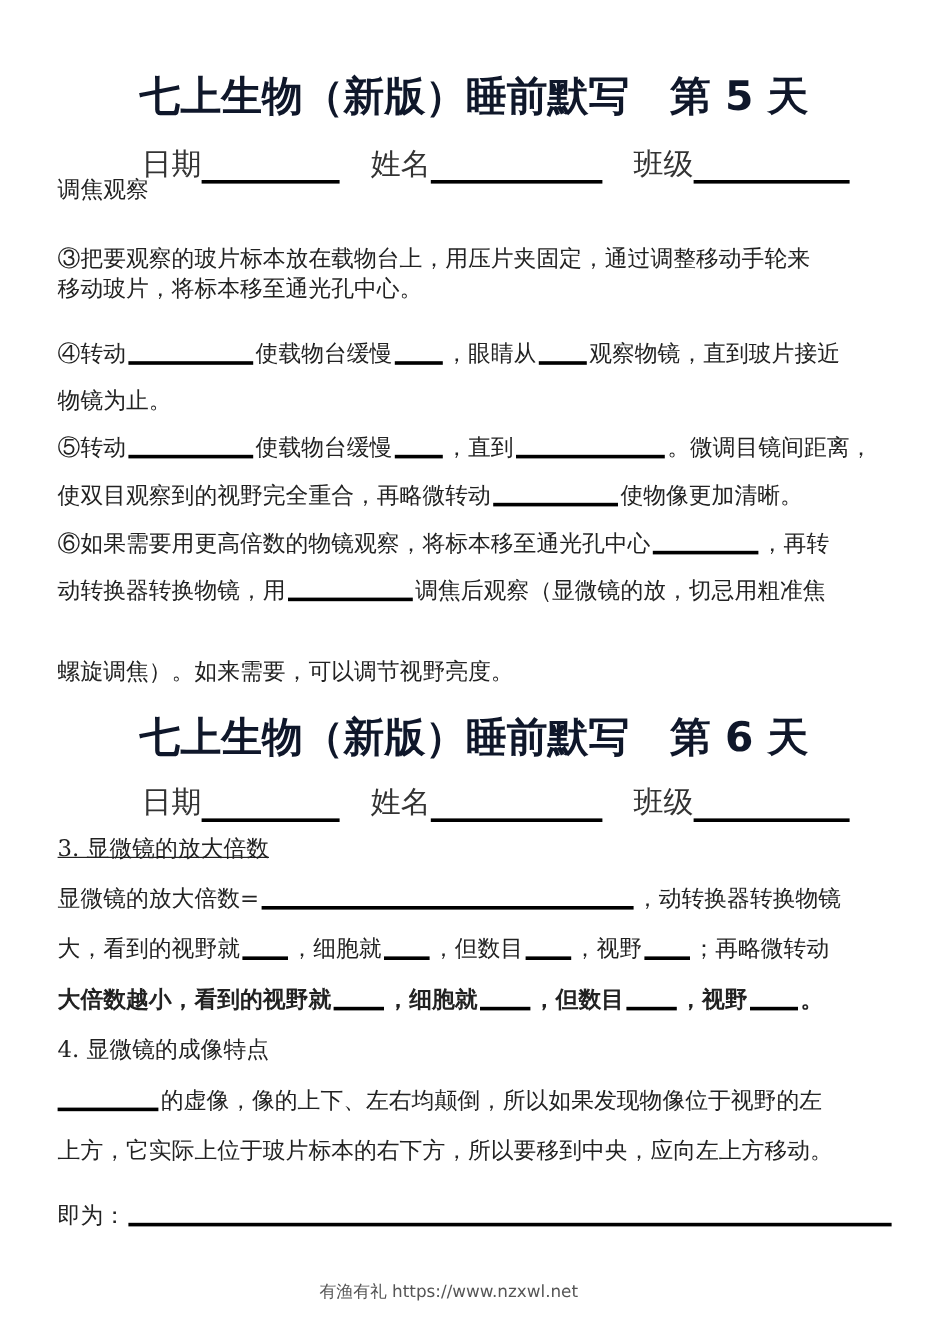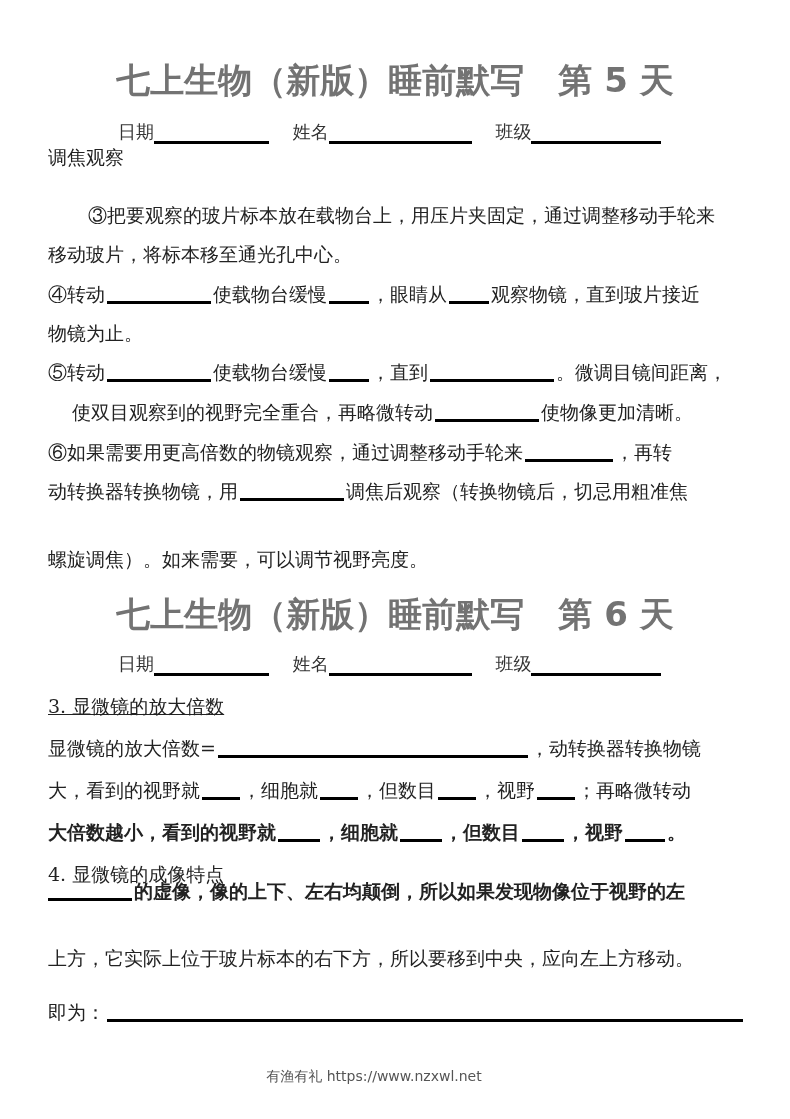--- a/index.html
+++ b/index.html
@@ -1,58 +1,58 @@
 <!DOCTYPE html>
 <html><head>
 <meta charset="utf-8">
 <style>
   html, body { margin:0; padding:0; background:#ffffff; }
   body { width:790px; height:1119px; position:relative; overflow:hidden;
          font-family: "DejaVu Serif", "Liberation Serif", serif; color:#222; }
   .title { position:absolute; left:0; width:790px; text-align:center;
            font-family:"DejaVu Sans", "Liberation Sans", sans-serif; font-weight:bold;
-           font-size:34px; letter-spacing:0px; color:#737373; }
-  .meta { position:absolute; left:118px; font-size:18px; color:#333; white-space:nowrap; }
+           font-size:34px; letter-spacing:0px; color:#0f172a; }
+  .meta { position:absolute; left:118px; font-size:25px; color:#333; white-space:nowrap; }
   .meta .lbl { display:inline-block; }
   .meta .fill { display:inline-block; border-bottom:3px solid #000; height:20px; vertical-align:bottom; margin-right:18px; }
   .line { position:absolute; left:48px; font-size:19px; white-space:nowrap; color:#222; }
   .blank { display:inline-block; border-bottom:3px solid #000; height:18px; vertical-align:baseline; margin:0 2px -3px 2px; }
   .footer { position:absolute; top:1068px; left:0; width:748px; text-align:center;
             font-family:"DejaVu Sans", "Liberation Sans", sans-serif; font-size:14px; color:#555; }
 </style>
 </head>
 <body>
 
 <div class="title" style="top:58px;">七上生物（新版）睡前默写　第 5 天</div>
 <div class="meta" style="top:120px;">
   <span class="lbl">日期</span><span class="fill" style="width:115px;"></span>
   <span class="lbl">姓名</span><span class="fill" style="width:143px;"></span>
   <span class="lbl">班级</span><span class="fill" style="width:130px;"></span>
 </div>
 
 <div class="line" style="top:145px;">调焦观察</div>
-<div class="line" style="top:203px;margin-left:40px;">③把要观察的玻片标本放在载物台上，用压片夹固定，通过调整移动手轮来</div>
-<div class="line" style="top:242px;text-align:center;">移动玻片，将标本移至通光孔中心。</div>
+<div class="line" style="top:203px;">③把要观察的玻片标本放在载物台上，用压片夹固定，通过调整移动手轮来</div>
+<div class="line" style="top:228px;text-align:center;">移动玻片，将标本移至通光孔中心。</div>
 
 <div class="line" style="top:282px;">
   <span>④转动</span><span class="blank" style="width:104px;"></span><span>使载物台缓慢</span><span class="blank" style="width:40px;"></span><span>，眼睛从</span><span class="blank" style="width:40px;"></span><span>观察物镜，直到玻片接近</span>
 </div>
 <div class="line" style="top:321px;">物镜为止。</div>
 
 <div class="line" style="top:360px;">
   <span>⑤转动</span><span class="blank" style="width:104px;"></span><span>使载物台缓慢</span><span class="blank" style="width:40px;"></span><span>，直到</span><span class="blank" style="width:124px;"></span><span>。微调目镜间距离，</span>
 </div>
-<div class="line" style="top:400px;margin-left:24px;">
+<div class="line" style="top:400px;">
   <span>使双目观察到的视野完全重合，再略微转动</span><span class="blank" style="width:104px;"></span><span>使物像更加清晰。</span>
 </div>
 <div class="line" style="top:440px;">
-  <span>⑥如果需要用更高倍数的物镜观察，通过调整移动手轮来</span><span class="blank" style="width:88px;"></span><span>，再转</span>
+  <span>⑥如果需要用更高倍数的物镜观察，将标本移至通光孔中心</span><span class="blank" style="width:88px;"></span><span>，再转</span>
 </div>
 <div class="line" style="top:479px;">
-  <span>动转换器转换物镜，用</span><span class="blank" style="width:104px;"></span><span>调焦后观察（转换物镜后，切忌用粗准焦</span>
+  <span>动转换器转换物镜，用</span><span class="blank" style="width:104px;"></span><span>调焦后观察（显微镜的放，切忌用粗准焦</span>
 </div>
 <div class="line" style="top:547px;">螺旋调焦）。如来需要，可以调节视野亮度。</div>
 
 <div class="title" style="top:592px;">七上生物（新版）睡前默写　第 6 天</div>
 <div class="meta" style="top:652px;">
   <span class="lbl">日期</span><span class="fill" style="width:115px;"></span>
   <span class="lbl">姓名</span><span class="fill" style="width:143px;"></span>
   <span class="lbl">班级</span><span class="fill" style="width:130px;"></span>
 </div>
 
@@ -60,21 +60,21 @@
 <div class="line" style="top:736px;">
   <span>显微镜的放大倍数=</span><span class="blank" style="width:310px;"></span><span>，动转换器转换物镜</span>
 </div>
 <div class="line" style="top:778px;">
   <span>大，看到的视野就</span><span class="blank" style="width:38px;"></span><span>，细胞就</span><span class="blank" style="width:38px;"></span><span>，但数目</span><span class="blank" style="width:38px;"></span><span>，视野</span><span class="blank" style="width:38px;"></span><span>；再略微转动</span>
 </div>
 <div class="line" style="top:820px;font-weight:bold;">
   <span>大倍数越小，看到的视野就</span><span class="blank" style="width:42px;"></span><span>，细胞就</span><span class="blank" style="width:42px;"></span><span>，但数目</span><span class="blank" style="width:42px;"></span><span>，视野</span><span class="blank" style="width:40px;"></span><span>。</span>
 </div>
 <div class="line" style="top:862px;">4. 显微镜的成像特点</div>
-<div class="line" style="top:879px;font-weight:bold;">
+<div class="line" style="top:904px;">
   <span class="blank" style="width:84px;margin-left:0;"></span><span>的虚像，像的上下、左右均颠倒，所以如果发现物像位于视野的左</span>
 </div>
 <div class="line" style="top:946px;">上方，它实际上位于玻片标本的右下方，所以要移到中央，应向左上方移动。</div>
 <div class="line" style="top:988px;margin-top:12px;">
   <span>即为：</span><span class="blank" style="width:636px;"></span>
 </div>
 
 <div class="footer">有渔有礼 https://www.nzxwl.net</div>
 
 </body></html>

